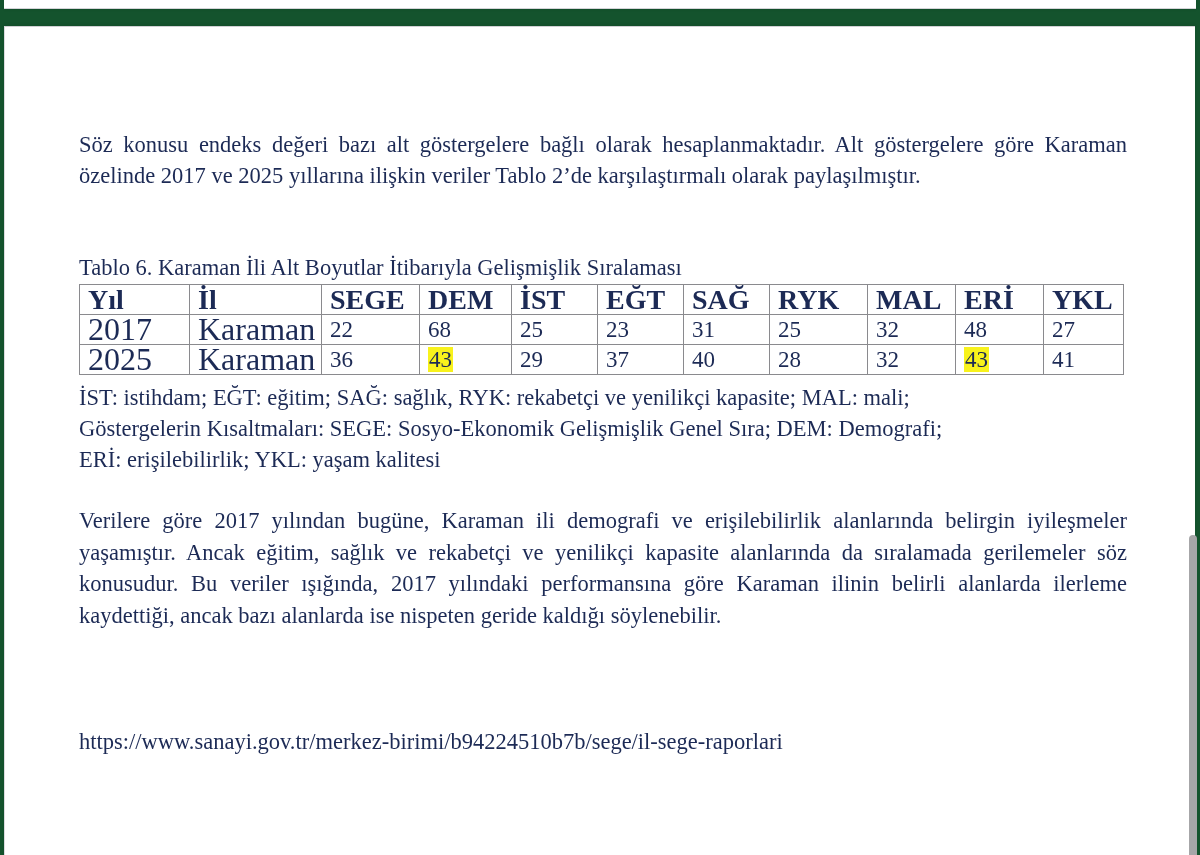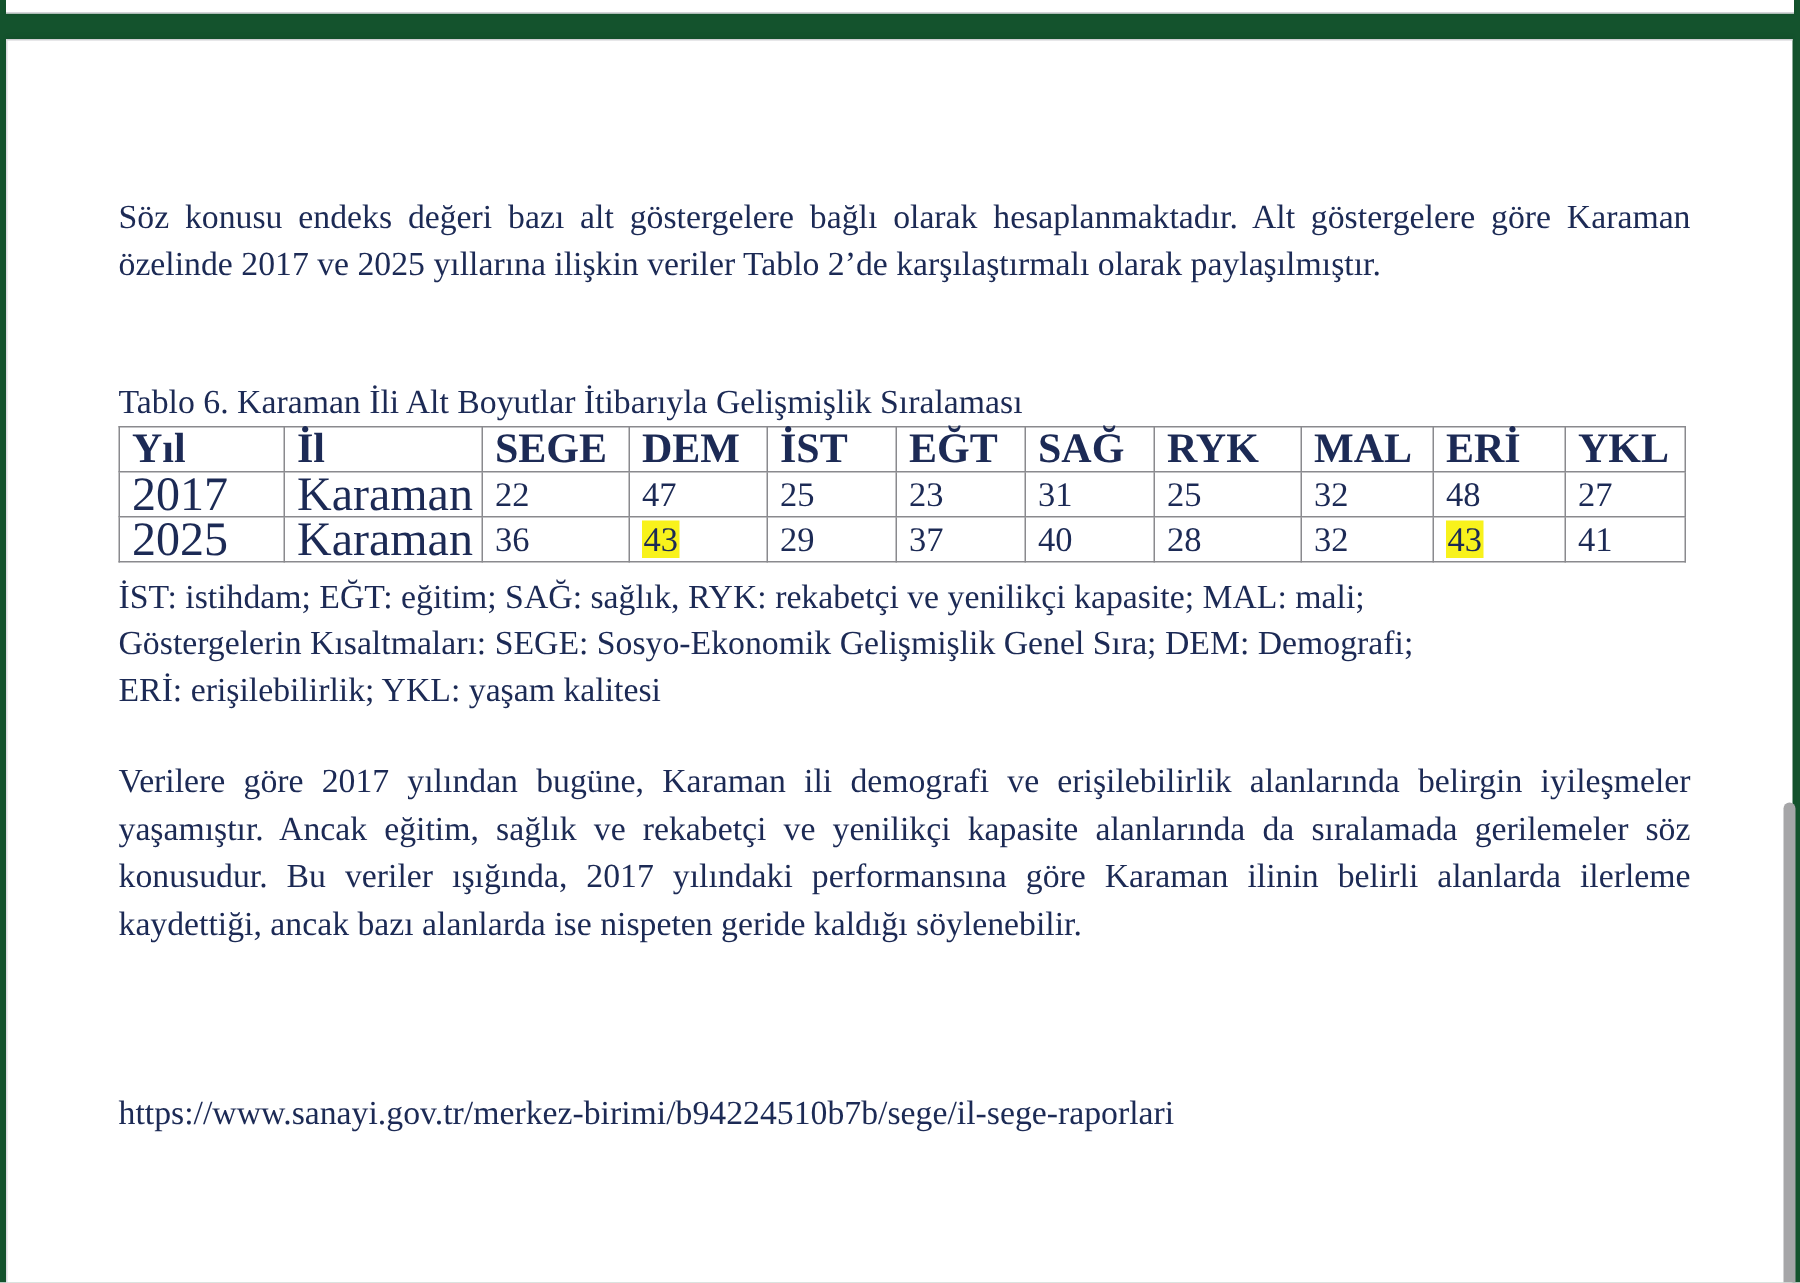--- a/index.html
+++ b/index.html
@@ -160,21 +160,21 @@
           <th>SAĞ</th>
           <th>RYK</th>
           <th>MAL</th>
           <th>ERİ</th>
           <th>YKL</th>
         </tr>
         <tr>
           <td class="bold">2017</td>
           <td class="bold">Karaman</td>
           <td>22</td>
-          <td>47</td>
+          <td>68</td>
           <td>25</td>
           <td>23</td>
           <td>31</td>
           <td>25</td>
           <td>32</td>
           <td>48</td>
           <td>27</td>
         </tr>
         <tr>
           <td class="bold">2025</td>

